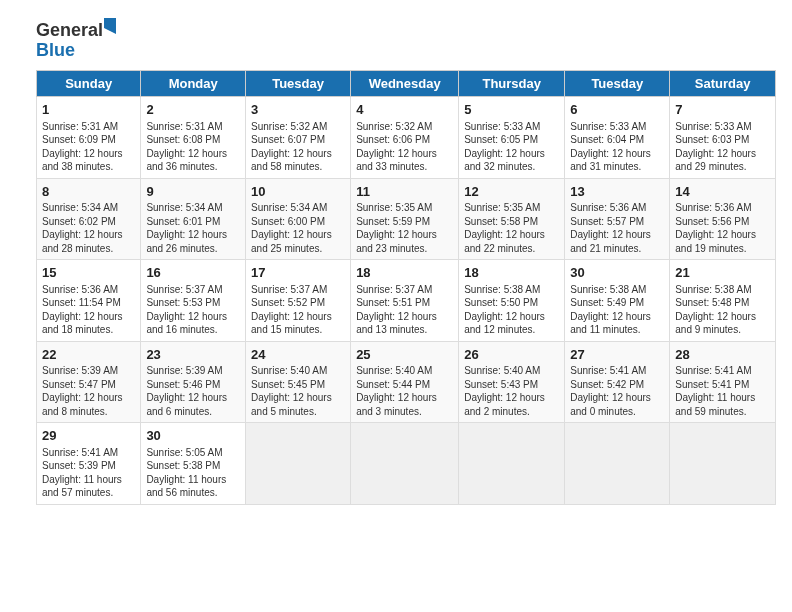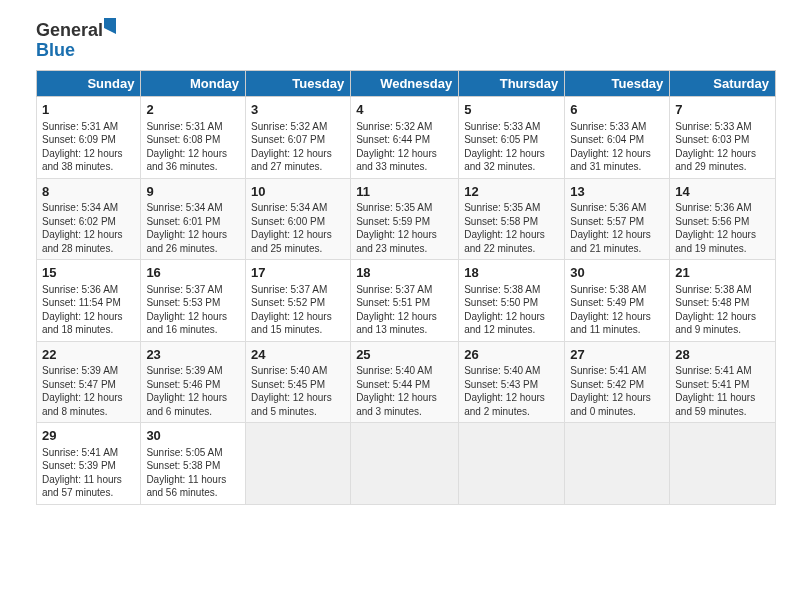--- a/index.html
+++ b/index.html
@@ -40,21 +40,21 @@
     .calendar {
       width: 100%;
       border-collapse: collapse;
     }
     .calendar th {
       background: #1a6faf;
       color: #fff;
       font-size: 13px;
       font-weight: bold;
       padding: 5px 6px;
-      text-align: right;
+      text-align: center;
       border: 1px solid #ccc;
     }
     .calendar td {
       border: 1px solid #ddd;
       vertical-align: top;
       padding: 4px 5px;
       width: 112px;
       font-size: 10px;
       color: #333;
       line-height: 1.35;
@@ -106,22 +106,22 @@
           <th>Wednesday</th>
           <th>Thursday</th>
           <th>Tuesday</th>
           <th>Saturday</th>
         </tr>
     </thead>
     <tbody id="calendar-body">
     <tr>
           <td><span class="day-num">1</span><span>Sunrise: 5:31 AM</span><br><span>Sunset: 6:09 PM</span><br><span>Daylight: 12 hours and 38 minutes.</span></td>
           <td><span class="day-num">2</span><span>Sunrise: 5:31 AM</span><br><span>Sunset: 6:08 PM</span><br><span>Daylight: 12 hours and 36 minutes.</span></td>
-          <td><span class="day-num">3</span><span>Sunrise: 5:32 AM</span><br><span>Sunset: 6:07 PM</span><br><span>Daylight: 12 hours and 27 minutes.</span></td>
-          <td><span class="day-num">4</span><span>Sunrise: 5:32 AM</span><br><span>Sunset: 6:44 PM</span><br><span>Daylight: 12 hours and 33 minutes.</span></td>
+          <td><span class="day-num">3</span><span>Sunrise: 5:32 AM</span><br><span>Sunset: 6:07 PM</span><br><span>Daylight: 12 hours and 58 minutes.</span></td>
+          <td><span class="day-num">4</span><span>Sunrise: 5:32 AM</span><br><span>Sunset: 6:06 PM</span><br><span>Daylight: 12 hours and 33 minutes.</span></td>
           <td><span class="day-num">5</span><span>Sunrise: 5:33 AM</span><br><span>Sunset: 6:05 PM</span><br><span>Daylight: 12 hours and 32 minutes.</span></td>
           <td><span class="day-num">6</span><span>Sunrise: 5:33 AM</span><br><span>Sunset: 6:04 PM</span><br><span>Daylight: 12 hours and 31 minutes.</span></td>
           <td><span class="day-num">7</span><span>Sunrise: 5:33 AM</span><br><span>Sunset: 6:03 PM</span><br><span>Daylight: 12 hours and 29 minutes.</span></td>
         </tr>
         <tr>
           <td><span class="day-num">8</span><span>Sunrise: 5:34 AM</span><br><span>Sunset: 6:02 PM</span><br><span>Daylight: 12 hours and 28 minutes.</span></td>
           <td><span class="day-num">9</span><span>Sunrise: 5:34 AM</span><br><span>Sunset: 6:01 PM</span><br><span>Daylight: 12 hours and 26 minutes.</span></td>
           <td><span class="day-num">10</span><span>Sunrise: 5:34 AM</span><br><span>Sunset: 6:00 PM</span><br><span>Daylight: 12 hours and 25 minutes.</span></td>
           <td><span class="day-num">11</span><span>Sunrise: 5:35 AM</span><br><span>Sunset: 5:59 PM</span><br><span>Daylight: 12 hours and 23 minutes.</span></td>
           <td><span class="day-num">12</span><span>Sunrise: 5:35 AM</span><br><span>Sunset: 5:58 PM</span><br><span>Daylight: 12 hours and 22 minutes.</span></td>

